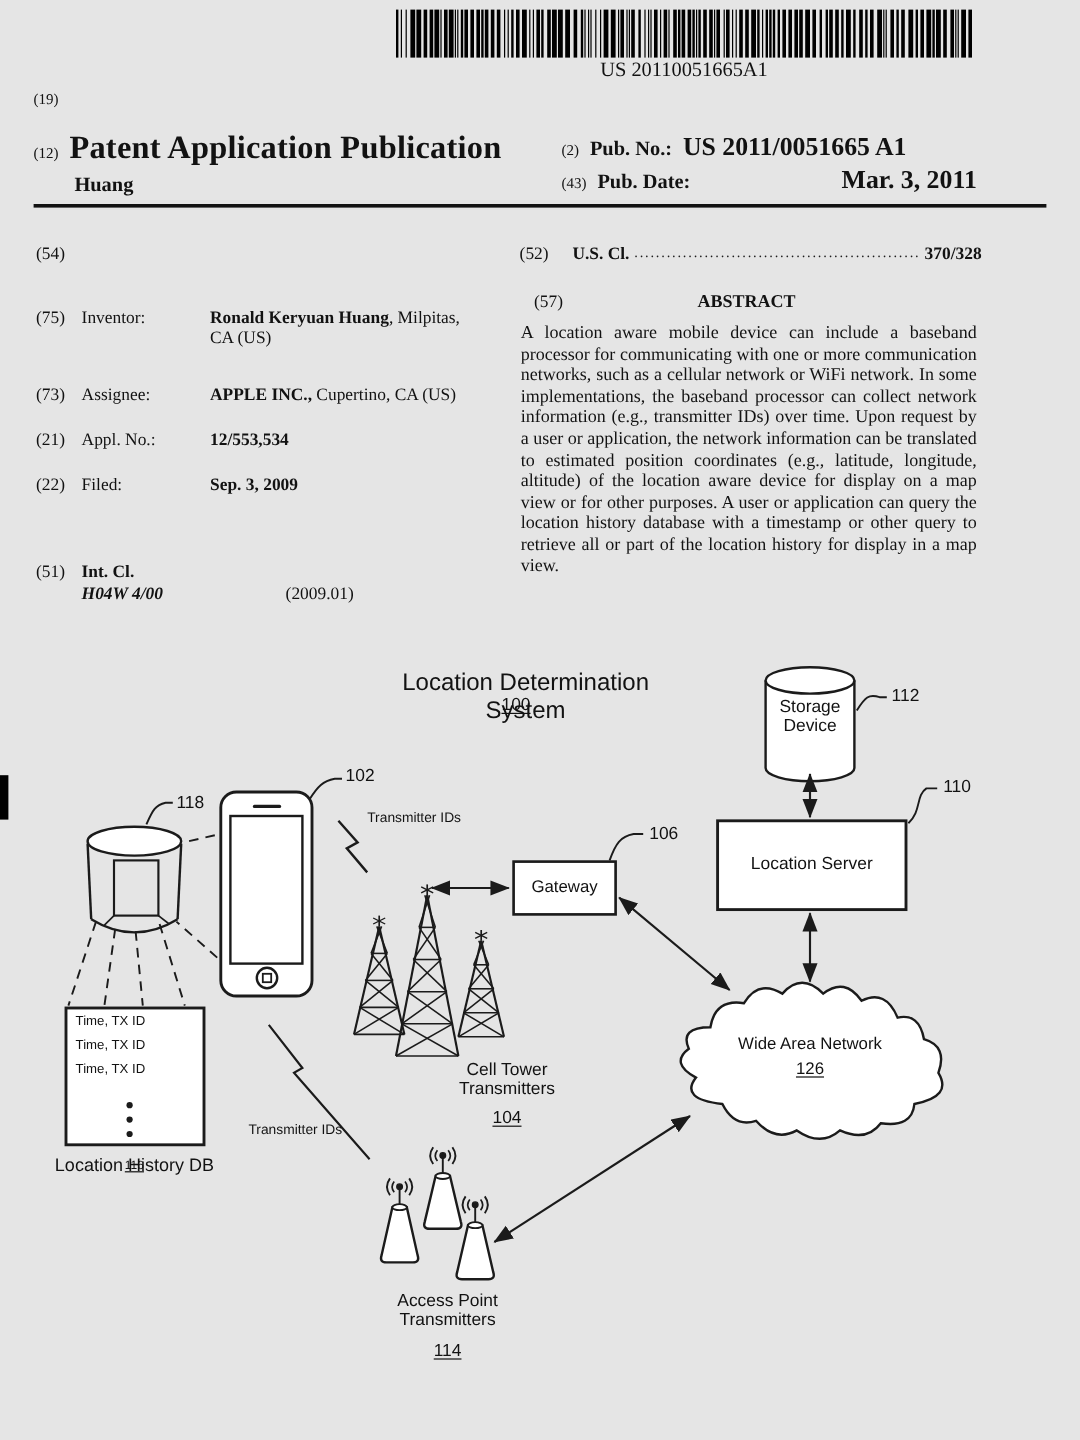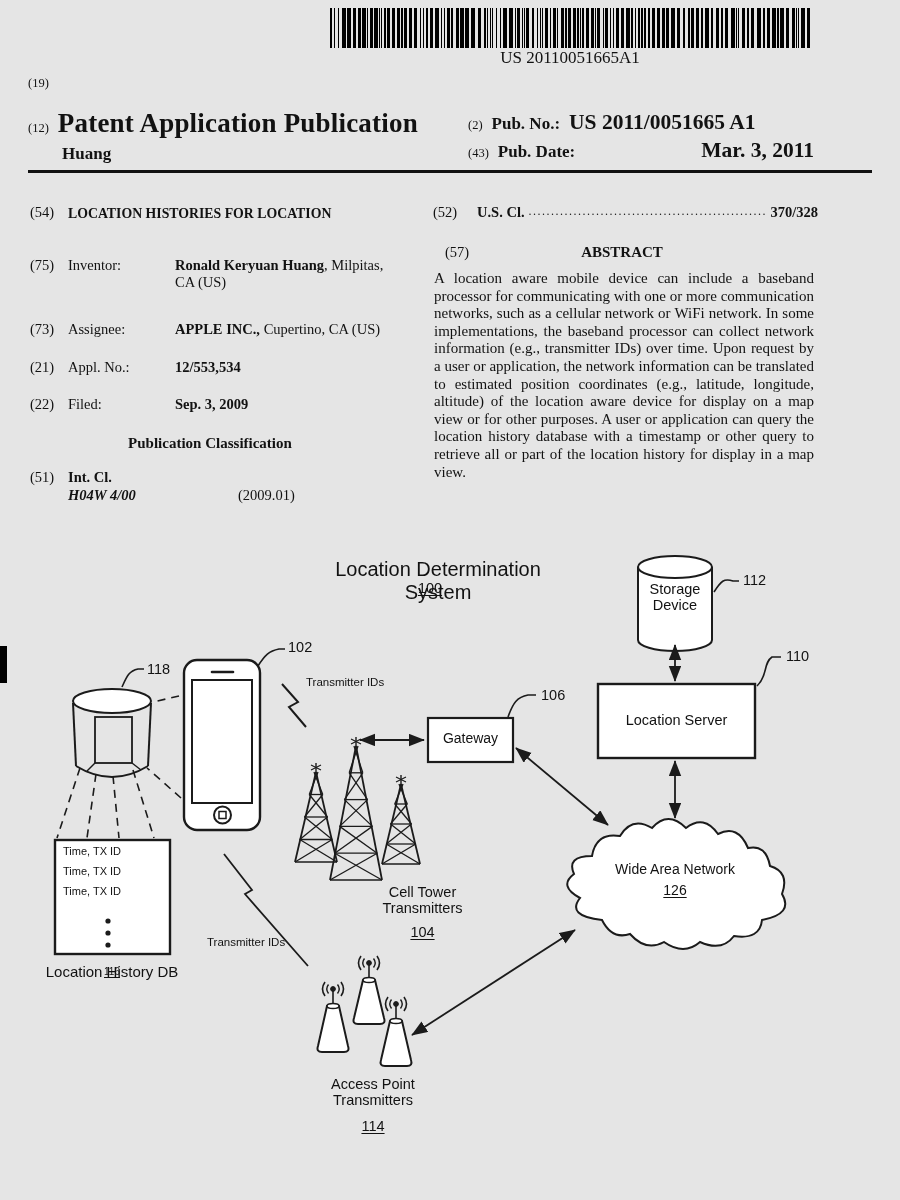--- a/index.html
+++ b/index.html
@@ -172,21 +172,20 @@
       <span class="code">(43)</span>
       <span class="h-med">Pub. Date:</span>
     </span>
     <span class="h-val">Mar. 3, 2011</span>
   </div>
 
   <div class="abs rule" style="left:28px;top:170px;width:844px;height:3px;"></div>
 
   <div class="abs bib" style="left:30px;top:204px;">(54)</div>
   <div class="abs title54" style="left:68px;top:204px;">
-    <div>LOCATION HISTORIES FOR LOCATION</div>
   </div>
 
   <div class="abs bib" style="left:30px;top:257px;">(75)</div>
   <div class="abs bib" style="left:68px;top:257px;">Inventor:</div>
   <div class="abs bib" style="left:175px;top:257px;">
     <span class="b">Ronald Keryuan Huang</span><span>, Milpitas,</span>
     <div>CA (US)</div>
   </div>
 
   <div class="abs bib" style="left:30px;top:321px;">(73)</div>
@@ -196,21 +195,20 @@
   </div>
 
   <div class="abs bib" style="left:30px;top:359px;">(21)</div>
   <div class="abs bib" style="left:68px;top:359px;">Appl. No.:</div>
   <div class="abs bib b" style="left:175px;top:359px;">12/553,534</div>
 
   <div class="abs bib" style="left:30px;top:396px;">(22)</div>
   <div class="abs bib" style="left:68px;top:396px;">Filed:</div>
   <div class="abs bib b" style="left:175px;top:396px;">Sep. 3, 2009</div>
 
-  <div class="abs bib b center" style="left:80px;top:435px;width:260px;font-size:15px;">Publication Classification</div>
 
   <div class="abs bib" style="left:30px;top:469px;">(51)</div>
   <div class="abs bib b" style="left:68px;top:469px;">Int. Cl.</div>
   <div class="abs bib bi" style="left:68px;top:487px;">H04W 4/00</div>
   <div class="abs bib" style="left:238px;top:487px;">(2009.01)</div>
 
   <div class="abs bib" style="left:433px;top:204px;">(52)</div>
   <div class="abs bib leader-row" style="left:477px;top:204px;width:341px;">
     <span class="b">U.S. Cl.</span>
     <span class="leader">..........................................................................</span>

